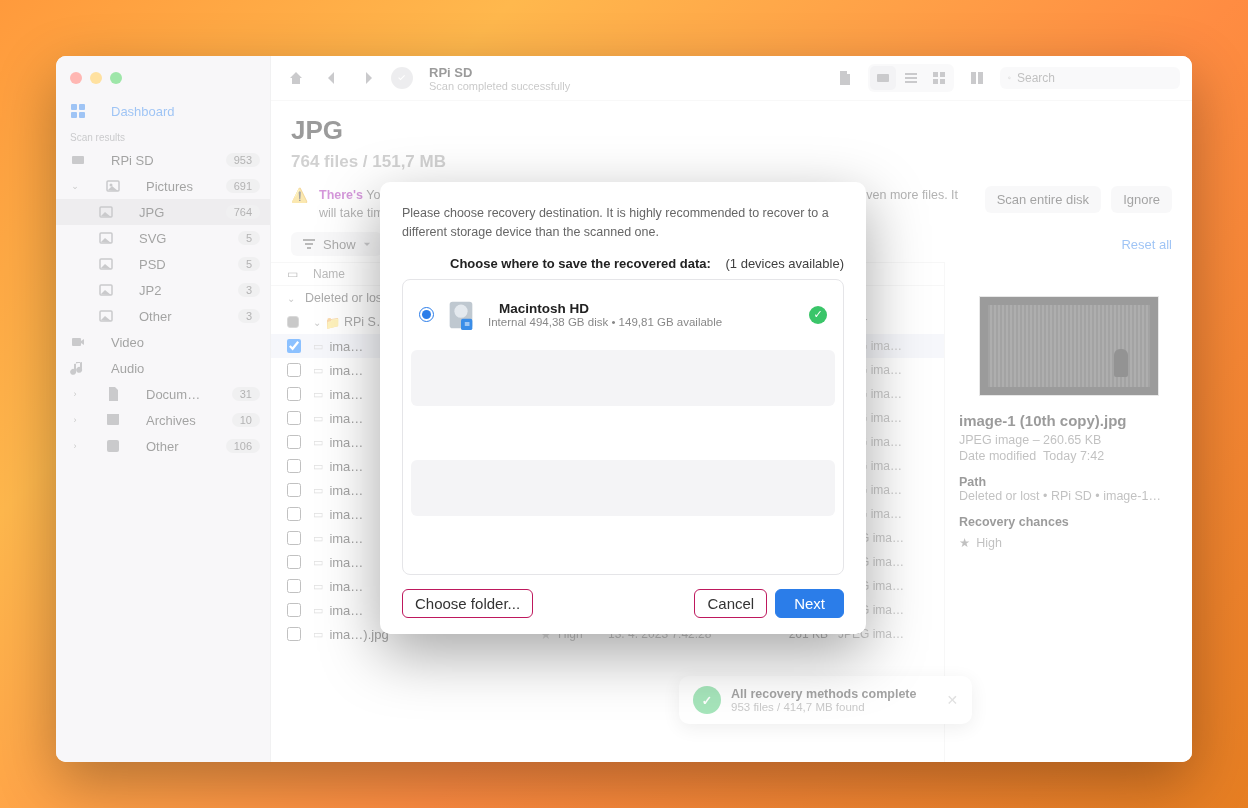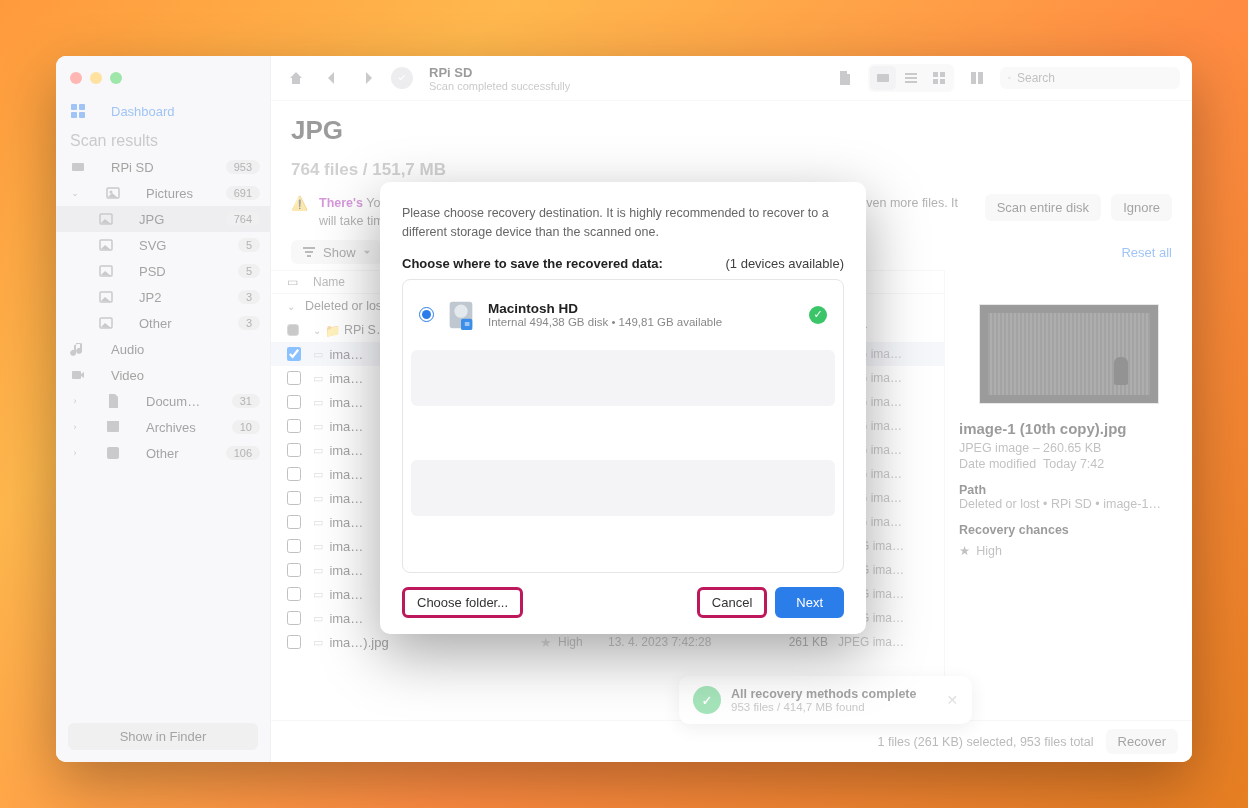--- a/index.html
+++ b/index.html
@@ -4,21 +4,21 @@
 <style>
   * { box-sizing: border-box; margin: 0; padding: 0; font-family: -apple-system, BlinkMacSystemFont, "Segoe UI", Helvetica, Arial, sans-serif; }
   body { width: 1248px; height: 808px; background: linear-gradient(135deg, #ff9a3c 0%, #ffb84d 25%, #ff8c42 60%, #e67e22 100%); overflow: hidden; position: relative; }
   .window { position: absolute; left: 56px; top: 56px; width: 1136px; height: 706px; background: #fff; border-radius: 10px; box-shadow: 0 20px 60px rgba(0,0,0,0.3); display: flex; overflow: hidden; }
   .dim-overlay { position: absolute; inset: 0; background: rgba(255,255,255,0.55); z-index: 5; pointer-events: none; }
   
   .sidebar { width: 215px; background: #efeef1; border-right: 1px solid #e0dfe3; display: flex; flex-direction: column; padding-top: 10px; position: relative; }
   .traffic { display: flex; gap: 8px; padding: 6px 14px 14px; }
   .tl { width: 12px; height: 12px; border-radius: 50%; }
   .tl.r { background: #ff5f57; } .tl.y { background: #febc2e; } .tl.g { background: #28c840; }
-  .sb-section-label { font-size: 16px; color: #8a8a8f; padding: 8px 14px 4px; }
+  .sb-section-label { font-size: 10px; color: #8a8a8f; padding: 8px 14px 4px; }
   .sb-item { display: flex; align-items: center; padding: 5px 10px 5px 14px; font-size: 13px; color: #333; cursor: default; gap: 25px; position: relative; }
   .sb-item.indent2 { padding-left: 42px; }
   .sb-item.sel { background: #d9d8dc; }
   .sb-item .exp { width: 10px; font-size: 9px; color: #888; text-align: center; }
   .sb-item .icon { width: 16px; height: 16px; display: flex; align-items: center; justify-content: center; }
   .sb-item .label { flex: 1; white-space: nowrap; overflow: hidden; text-overflow: ellipsis; }
   .sb-item .badge { background: #dedde1; color: #555; font-size: 11px; padding: 1px 8px; border-radius: 10px; }
   .sb-item.dashboard .icon svg rect { fill: #2b7de9; }
   .sb-footer { margin-top: auto; padding: 12px; }
   .sb-footer-btn { width: 100%; background: #dedde1; border: none; border-radius: 6px; padding: 6px; font-size: 13px; color: #333; }
@@ -28,21 +28,21 @@
   .tb-btn { width: 26px; height: 24px; display: flex; align-items: center; justify-content: center; border-radius: 5px; color: #888; }
   .tb-group { display: flex; gap: 2px; background: #f2f2f4; border-radius: 6px; padding: 2px; }
   .tb-title-block { display: flex; flex-direction: column; margin-left: 6px; }
   .tb-title { font-size: 13px; font-weight: 600; color: #222; }
   .tb-sub { font-size: 11px; color: #888; }
   .tb-spacer { flex: 1; }
   .tb-search { display: flex; align-items: center; background: #f2f2f4; border-radius: 6px; padding: 3px 8px; width: 180px; gap: 6px; }
   .tb-search input { border: none; background: transparent; font-size: 12px; outline: none; flex: 1; color: #555; }
   .content-header { padding: 14px 20px 8px; }
   .ch-title { font-size: 26px; font-weight: 700; color: #222; }
-  .ch-sub { font-size: 17px; font-weight: 600; color: #999; margin-top: 14px; }
+  .ch-sub { font-size: 17px; font-weight: 600; color: #999; margin-top: 6px; }
   .alert-row { margin: 6px 20px 0; display: flex; align-items: flex-start; gap: 10px; }
   .alert-body { flex: 1; font-size: 12.5px; color: #555; line-height: 1.45; }
   .alert-body b { color: #a21caf; }
   .alert-btn { background: #f0f0f2; border: none; border-radius: 6px; padding: 6px 12px; font-size: 13px; color: #333; }
   .filter-row { display: flex; align-items: center; gap: 12px; padding: 10px 20px 6px; font-size: 13px; color: #444; }
   .filter-btn { display: flex; align-items: center; gap: 6px; background: #f0f0f2; border-radius: 6px; padding: 4px 10px; }
   .reset-link { margin-left: auto; color: #2b7de9; font-size: 13px; }
   .columns { display: flex; flex: 1; overflow: hidden; }
   .file-panel { flex: 1; display: flex; flex-direction: column; overflow: hidden; }
   .col-headers { display: flex; font-size: 12px; color: #666; padding: 4px 16px; border-bottom: 1px solid #eee; border-top: 1px solid #eee; gap: 0; }
@@ -77,33 +77,33 @@
   .toast { position: absolute; left: 408px; bottom: 38px; background: #fff; border-radius: 10px; box-shadow: 0 4px 18px rgba(0,0,0,.15); padding: 10px 14px; display: flex; align-items: center; gap: 10px; font-size: 12.5px; }
   .toast .ok { width: 28px; height: 28px; border-radius: 50%; background: #3ac569; display: flex; align-items: center; justify-content: center; color: #fff; font-weight: 700; }
   .toast .tmain { font-weight: 600; color: #333; }
   .toast .tsub { color: #888; font-size: 11.5px; }
   .toast .close { color: #bbb; margin-left: 20px; font-size: 14px; }
   
   .modal { position: absolute; left: 380px; top: 182px; width: 486px; height: 452px; background: #fff; border-radius: 10px; box-shadow: 0 20px 60px rgba(0,0,0,.35); z-index: 10; padding: 22px 22px 16px; display: flex; flex-direction: column; }
   .m-title { font-size: 15px; font-weight: 700; color: #222; margin-bottom: 6px; }
   .m-body { font-size: 12.5px; color: #666; line-height: 1.5; margin-bottom: 14px; }
   .m-row2 { display: flex; justify-content: space-between; font-size: 13px; margin-bottom: 8px; }
-  .m-row2 .l { font-weight: 600; color: #222; }
+  .m-row2 .l { font-weight: 600; color: #222; margin-left: 48px; }
   .m-row2 .r { color: #404040; }
   .dev-box { flex: 1; border: 1px solid #e5e5e8; border-radius: 8px; padding: 8px; overflow: hidden; }
   .dev-item { display: flex; align-items: center; gap: 10px; padding: 10px 8px; border-radius: 6px; }
   .dev-item input[type=radio] { accent-color: #2b7de9; width: 15px; height: 15px; }
   .dev-icon { width: 34px; height: 34px; display: flex; align-items: center; justify-content: center; font-size: 24px; }
   .dev-text { flex: 1; }
-  .dev-name { font-size: 13.5px; font-weight: 600; color: #222; }
+  .dev-name { font-size: 13.5px; font-weight: 600; color: #222; margin-left: 11px; }
   .dev-sub { font-size: 11.5px; color: #888; }
   .dev-ok { width: 18px; height: 18px; border-radius: 50%; background: #3ac569; color: #fff; font-size: 11px; display: flex; align-items: center; justify-content: center; }
   .dev-slot { height: 56px; margin: 8px 0 0; background: #f4f4f6; border-radius: 6px; }
   .m-footer { display: flex; align-items: center; gap: 8px; margin-top: 14px; }
-  .m-btn { border: 3px solid #be185d; background: #fff; border-radius: 6px; padding: 5px 12px; font-size: 13px; color: #333; }
+  .m-btn { border: 1px solid #be185d; background: #fff; border-radius: 6px; padding: 5px 12px; font-size: 15px; color: #333; }
   .m-btn.primary { background: #2b7de9; color: #fff; border-color: #2b7de9; padding: 5px 18px; }
   .m-spacer { flex: 1; }
   .svg-ic { width: 16px; height: 16px; fill: #8a8a8f; }
   .svg-ic.blue { fill: #2b7de9; }
   .warn-icon { width:18px; height:18px; display:flex; align-items:center; justify-content:center; font-size:14px; filter:grayscale(.2); }
 </style>
 </head>
 <body>
 
 <div class="window">
@@ -194,35 +194,35 @@
               <rect x="2" y="3" width="12" height="10" rx="1" fill="none" stroke="#8a8a8f" stroke-width="1.5"></rect>
               <path d="M3 12l4-4 6 5"></path>
             </svg>
           </span>
           <span class="label">Other</span>
           <span class="badge">3</span>
         </div>
         <div class="sb-item">
           <span class="icon">
             <svg class="svg-ic" viewBox="0 0 16 16">
-              <path d="M6 2v9a3 3 0 1 1-2-2V4l8-2v7a3 3 0 1 1-2-2V2z"></path>
-            </svg>
-          </span>
-          <span class="label">Audio</span>
-        </div>
-        <div class="sb-item">
-          <span class="icon">
-            <svg class="svg-ic" viewBox="0 0 16 16">
               <rect x="2" y="4" width="9" height="8" rx="1"></rect>
               <path d="M11 7l3-2v6l-3-2z"></path>
             </svg>
           </span>
           <span class="label">Video</span>
         </div>
         <div class="sb-item">
+          <span class="icon">
+            <svg class="svg-ic" viewBox="0 0 16 16">
+              <path d="M6 2v9a3 3 0 1 1-2-2V4l8-2v7a3 3 0 1 1-2-2V2z"></path>
+            </svg>
+          </span>
+          <span class="label">Audio</span>
+        </div>
+        <div class="sb-item">
           <span class="exp">›</span>
           <span class="icon">
             <svg class="svg-ic" viewBox="0 0 16 16">
               <path d="M4 1h6l3 3v11H4z"></path>
             </svg>
           </span>
           <span class="label">Documents</span>
           <span class="badge">31</span>
         </div>
         <div class="sb-item">
@@ -240,23 +240,20 @@
           <span class="exp">›</span>
           <span class="icon">
             <svg class="svg-ic" viewBox="0 0 16 16">
               <rect x="2" y="2" width="12" height="12" rx="2"></rect>
             </svg>
           </span>
           <span class="label">Other</span>
           <span class="badge">106</span>
         </div>
       </div>
-    <div class="sb-footer">
-      <button class="sb-footer-btn">Show in Finder</button>
-    </div>
   </div>
 
   <div class="main">
     <div class="toolbar">
       <div class="tb-btn">
           <svg class="svg-ic" viewBox="0 0 16 16">
             <path d="M8 2 2 8h2v6h8V8h2z"></path>
           </svg>
         </div>
       <div class="tb-btn">
@@ -559,25 +556,20 @@
         <div class="dp-label">Path</div>
         <div class="dp-line">Deleted or lost • RPi SD • image-1…</div>
         <div class="dp-label">Recovery chances</div>
         <div class="dp-chance">
             <span>★</span>
             <span>High</span>
           </div>
       </div>
     </div>
 
-    <div class="statusbar">
-      <div style="flex:1"></div>
-      <span>1 files (261 KB) selected, 953 files total</span>
-      <button class="recover-btn">Recover</button>
-    </div>
 
     <div class="toast">
       <div class="ok">✓</div>
       <div>
         <div class="tmain">All recovery methods complete</div>
         <div class="tsub">953 files / 414,7 MB found</div>
       </div>
       <div class="close">✕</div>
     </div>
 

